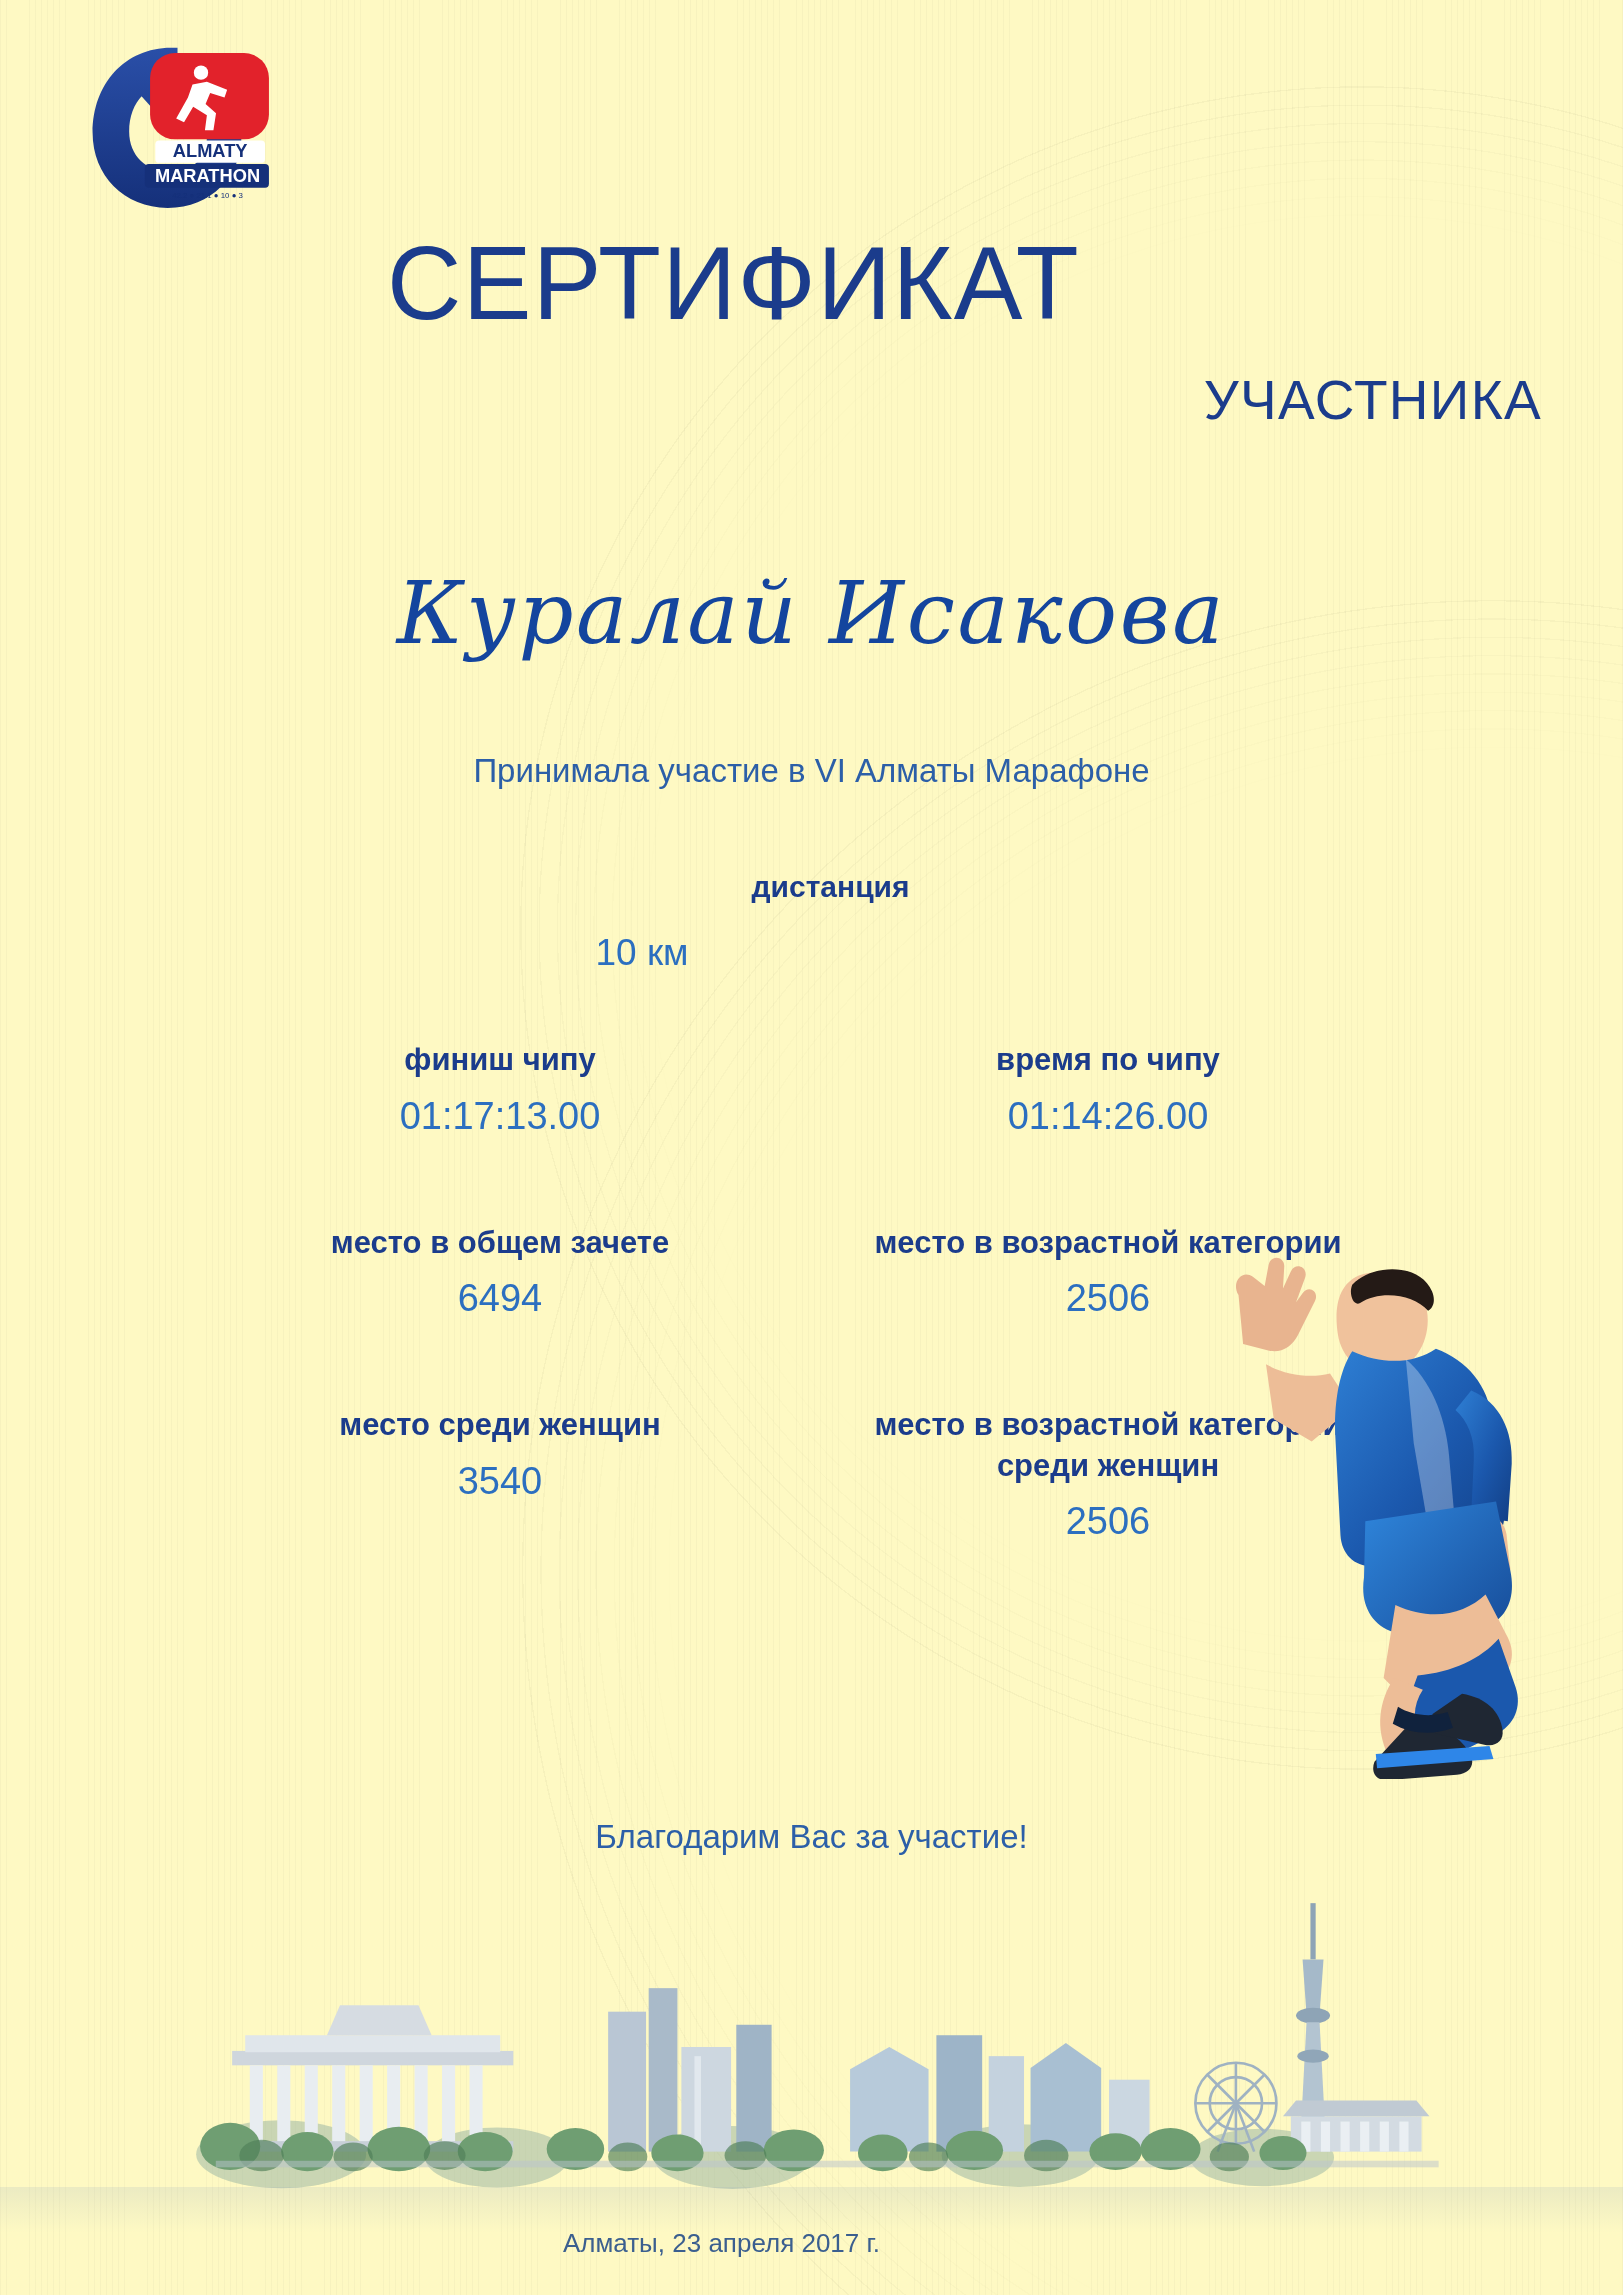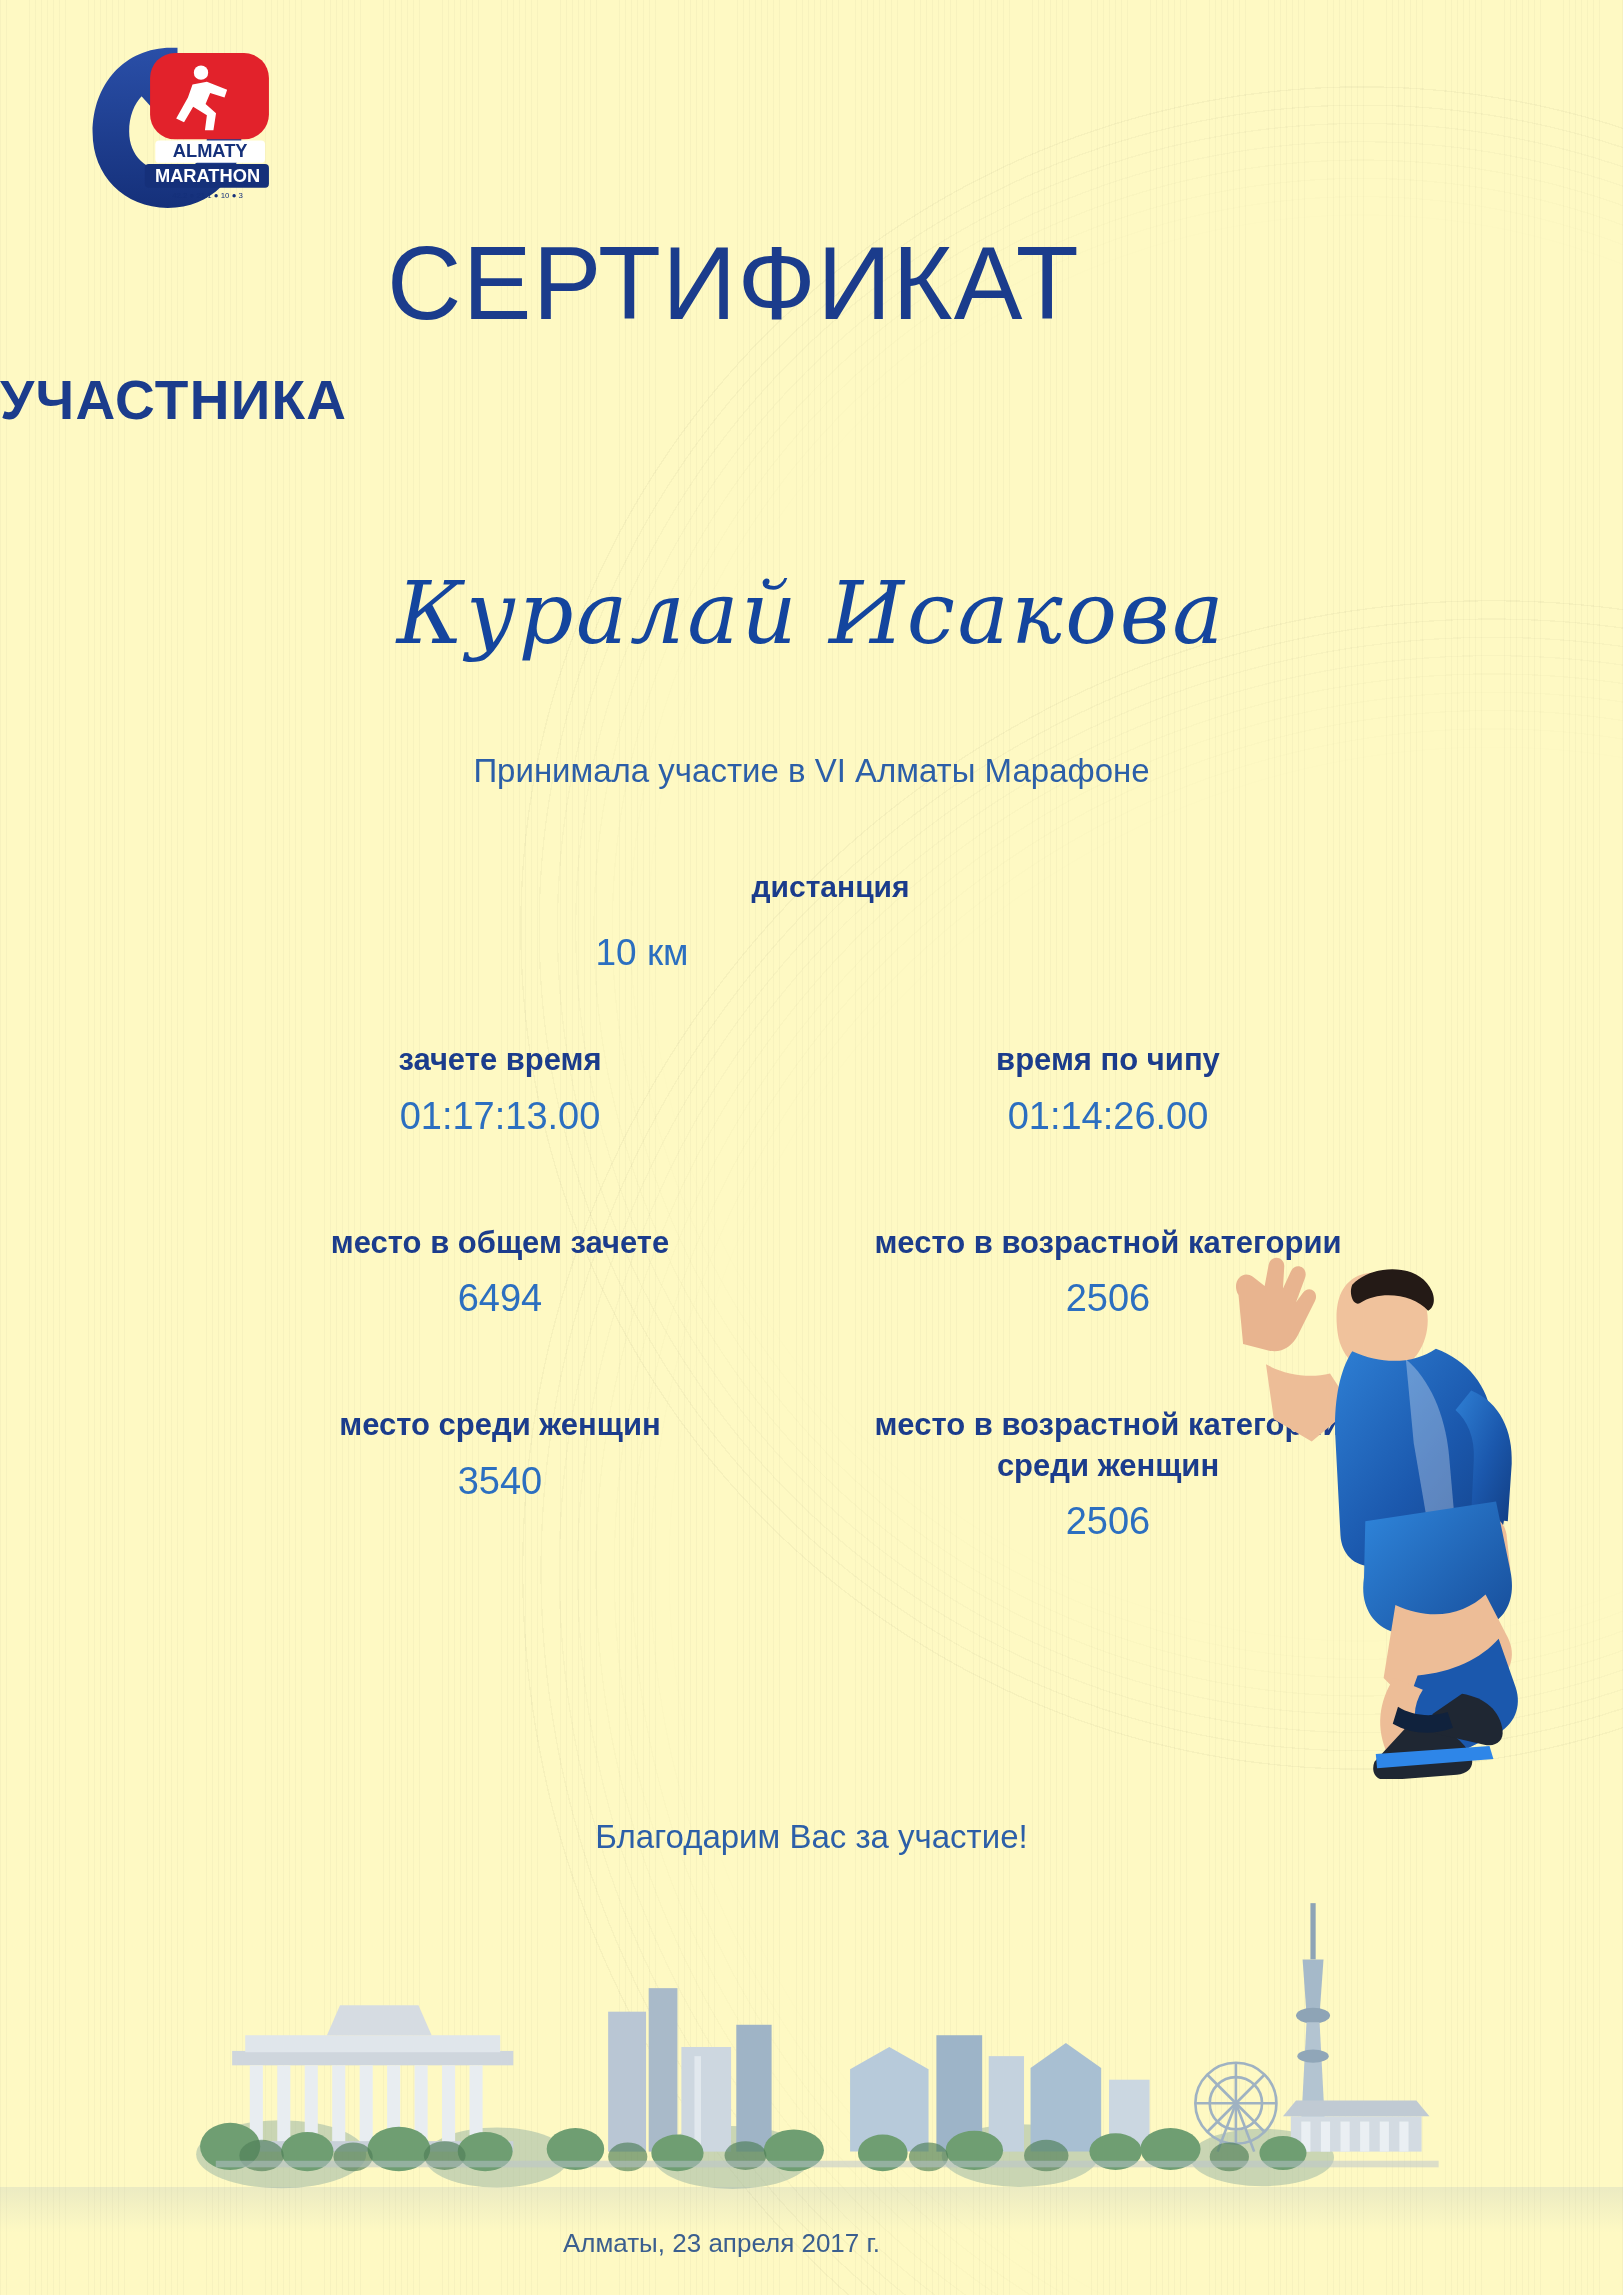--- a/index.html
+++ b/index.html
@@ -77,26 +77,26 @@
     line-height: 1;
     font-weight: normal;
     letter-spacing: 1.3px;
     color: #1b3c8c;
   }
   .title-sub {
     position: absolute;
     top: 373px;
     left: 0;
     width: 1623px;
-    text-align: left;
+    text-align: right;
     padding-right: 81px;
     box-sizing: border-box;
     font-size: 55px;
     line-height: 1;
-    font-weight: bold;
+    font-weight: normal;
     letter-spacing: 1.3px;
     color: #1b3c8c;
   }
 
   
   .participant-name {
     position: absolute;
     top: 562px;
     left: 0;
     width: 1623px;
@@ -260,21 +260,21 @@
   <div class="participant-name">Куралай Исакова</div>
   <div class="participation-line">Принимала участие в VI Алматы Марафоне</div>
 
   <div class="distance-label">дистанция</div>
   <div class="distance-value">10 км</div>
 
   <div class="stats">
 
     <div class="stat-row">
       <div class="stat-cell">
-        <div class="stat-label">зачете время</div>
+        <div class="stat-label">финиш чипу</div>
         <div class="stat-value">01:17:13.00</div>
       </div>
       <div class="stat-cell">
         <div class="stat-label">время по чипу</div>
         <div class="stat-value">01:14:26.00</div>
       </div>
     </div>
 
     <div class="stat-row">
       <div class="stat-cell">

